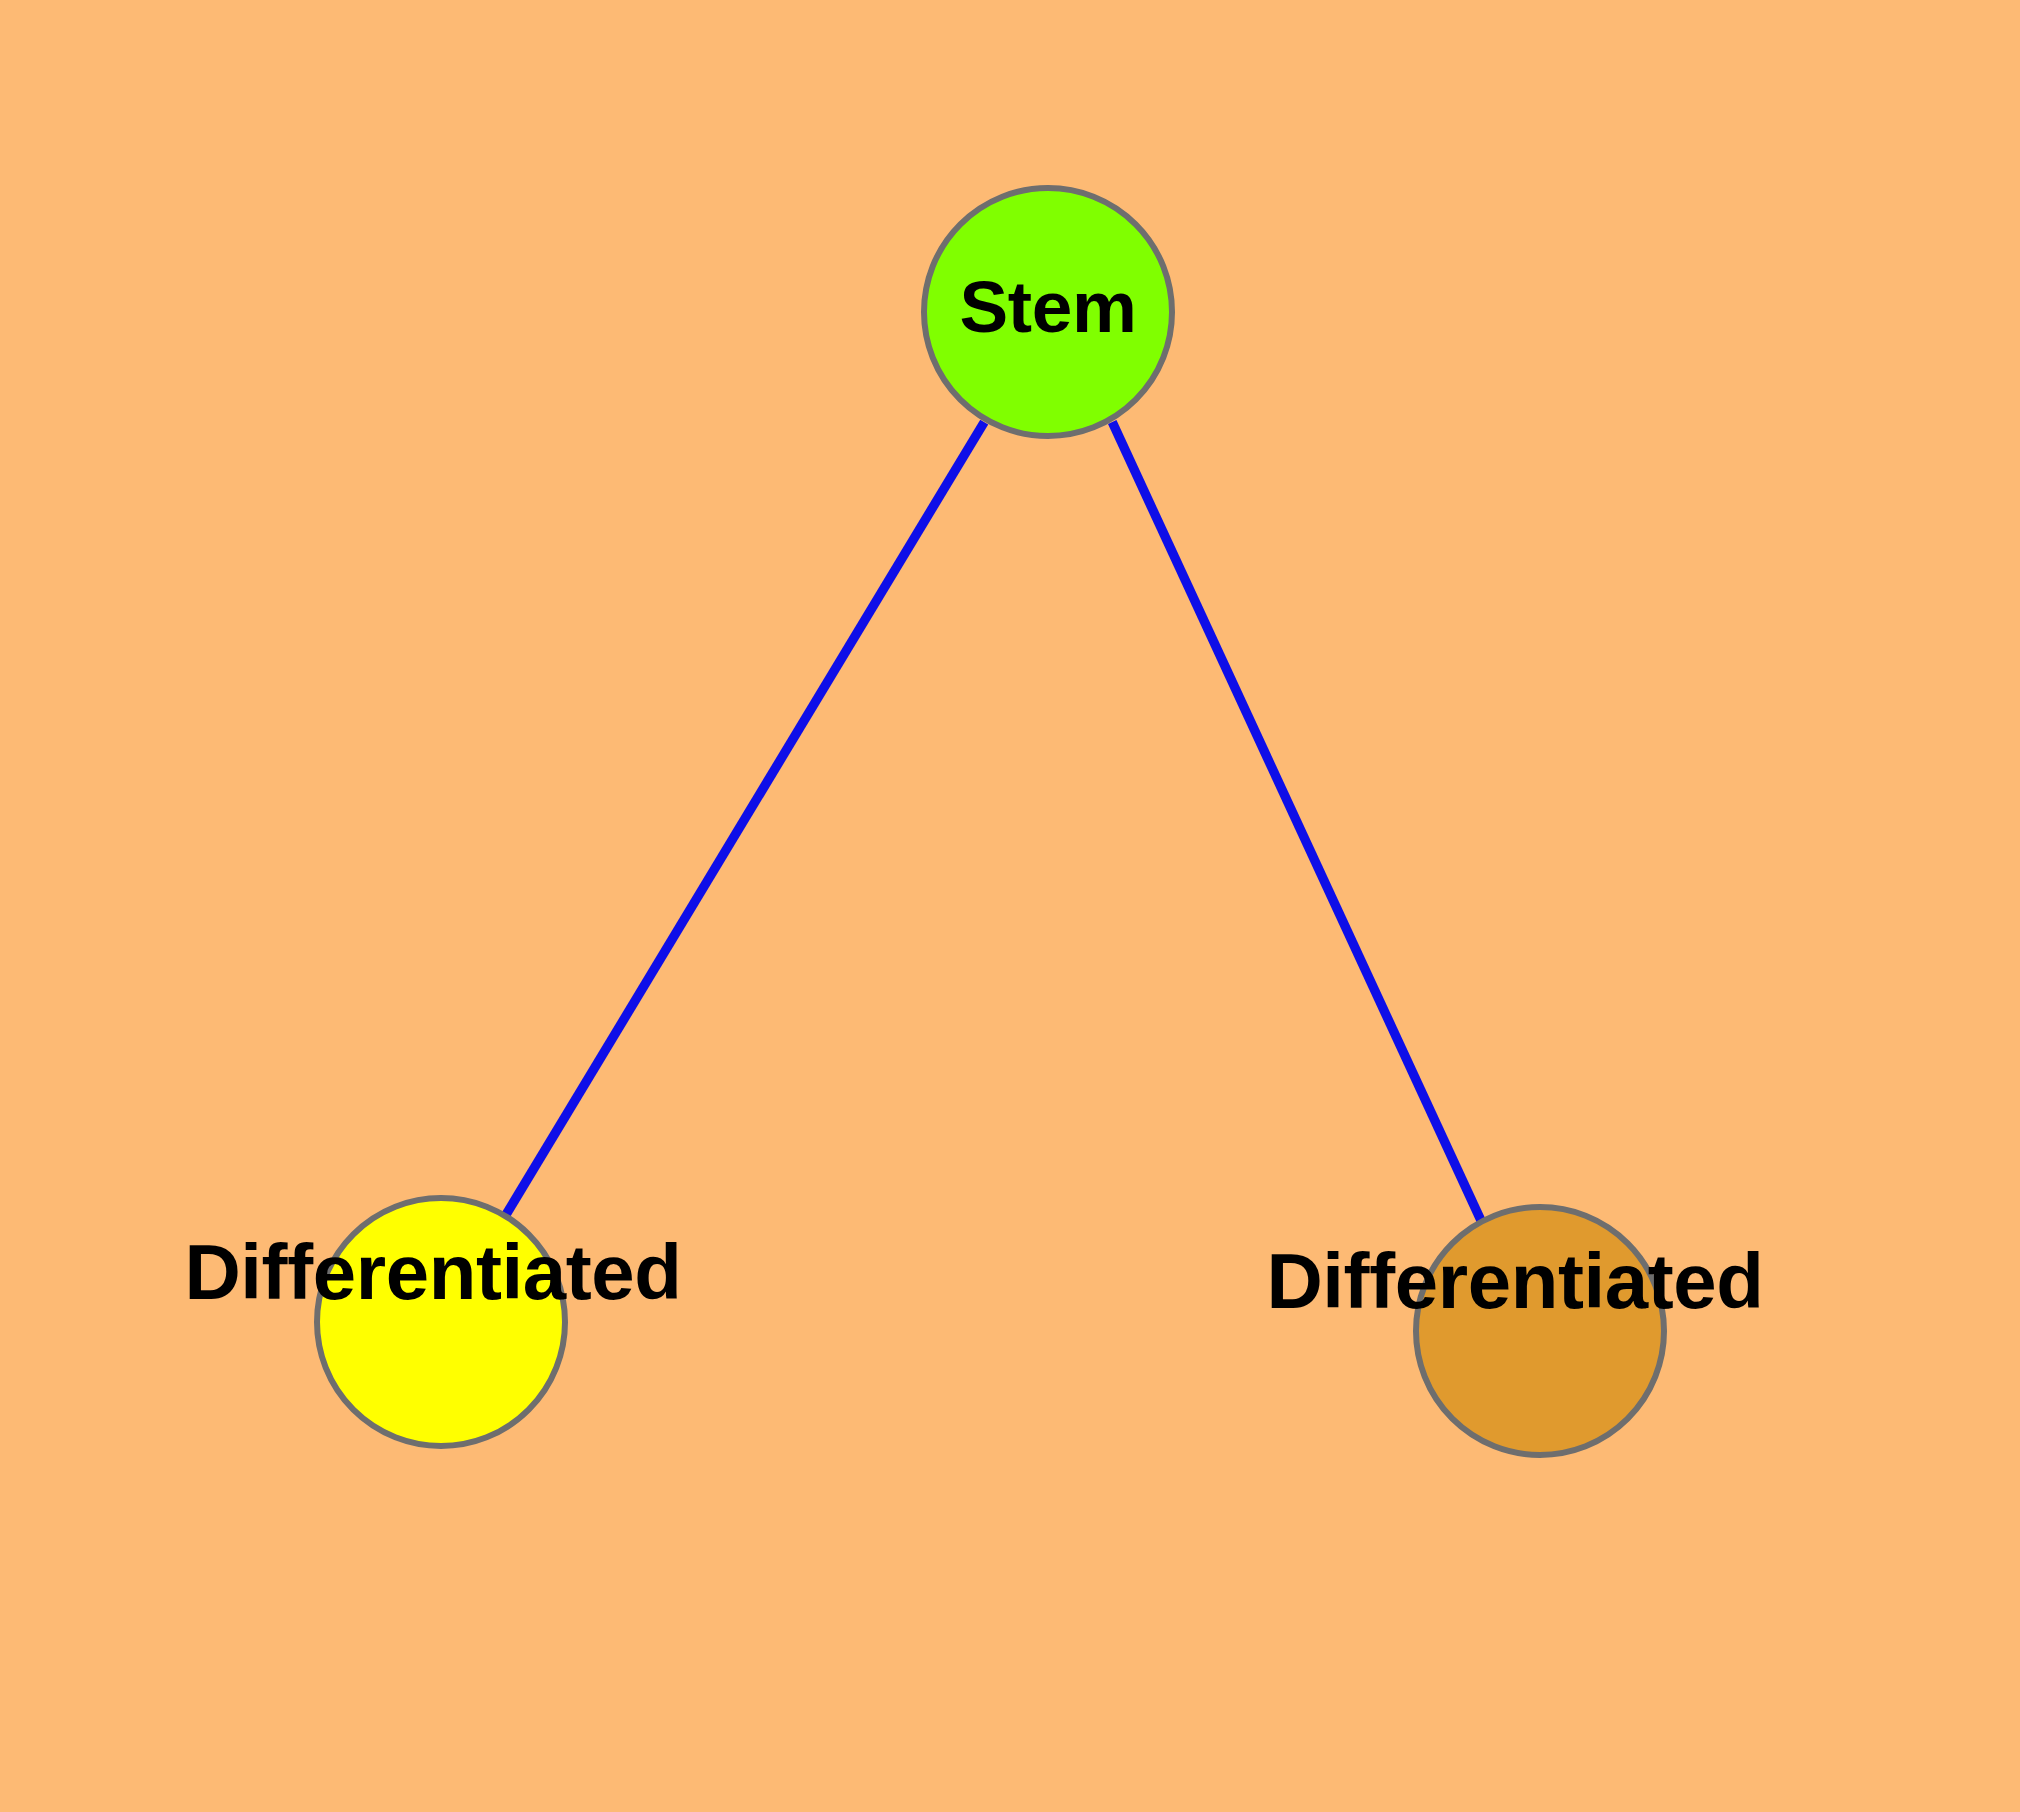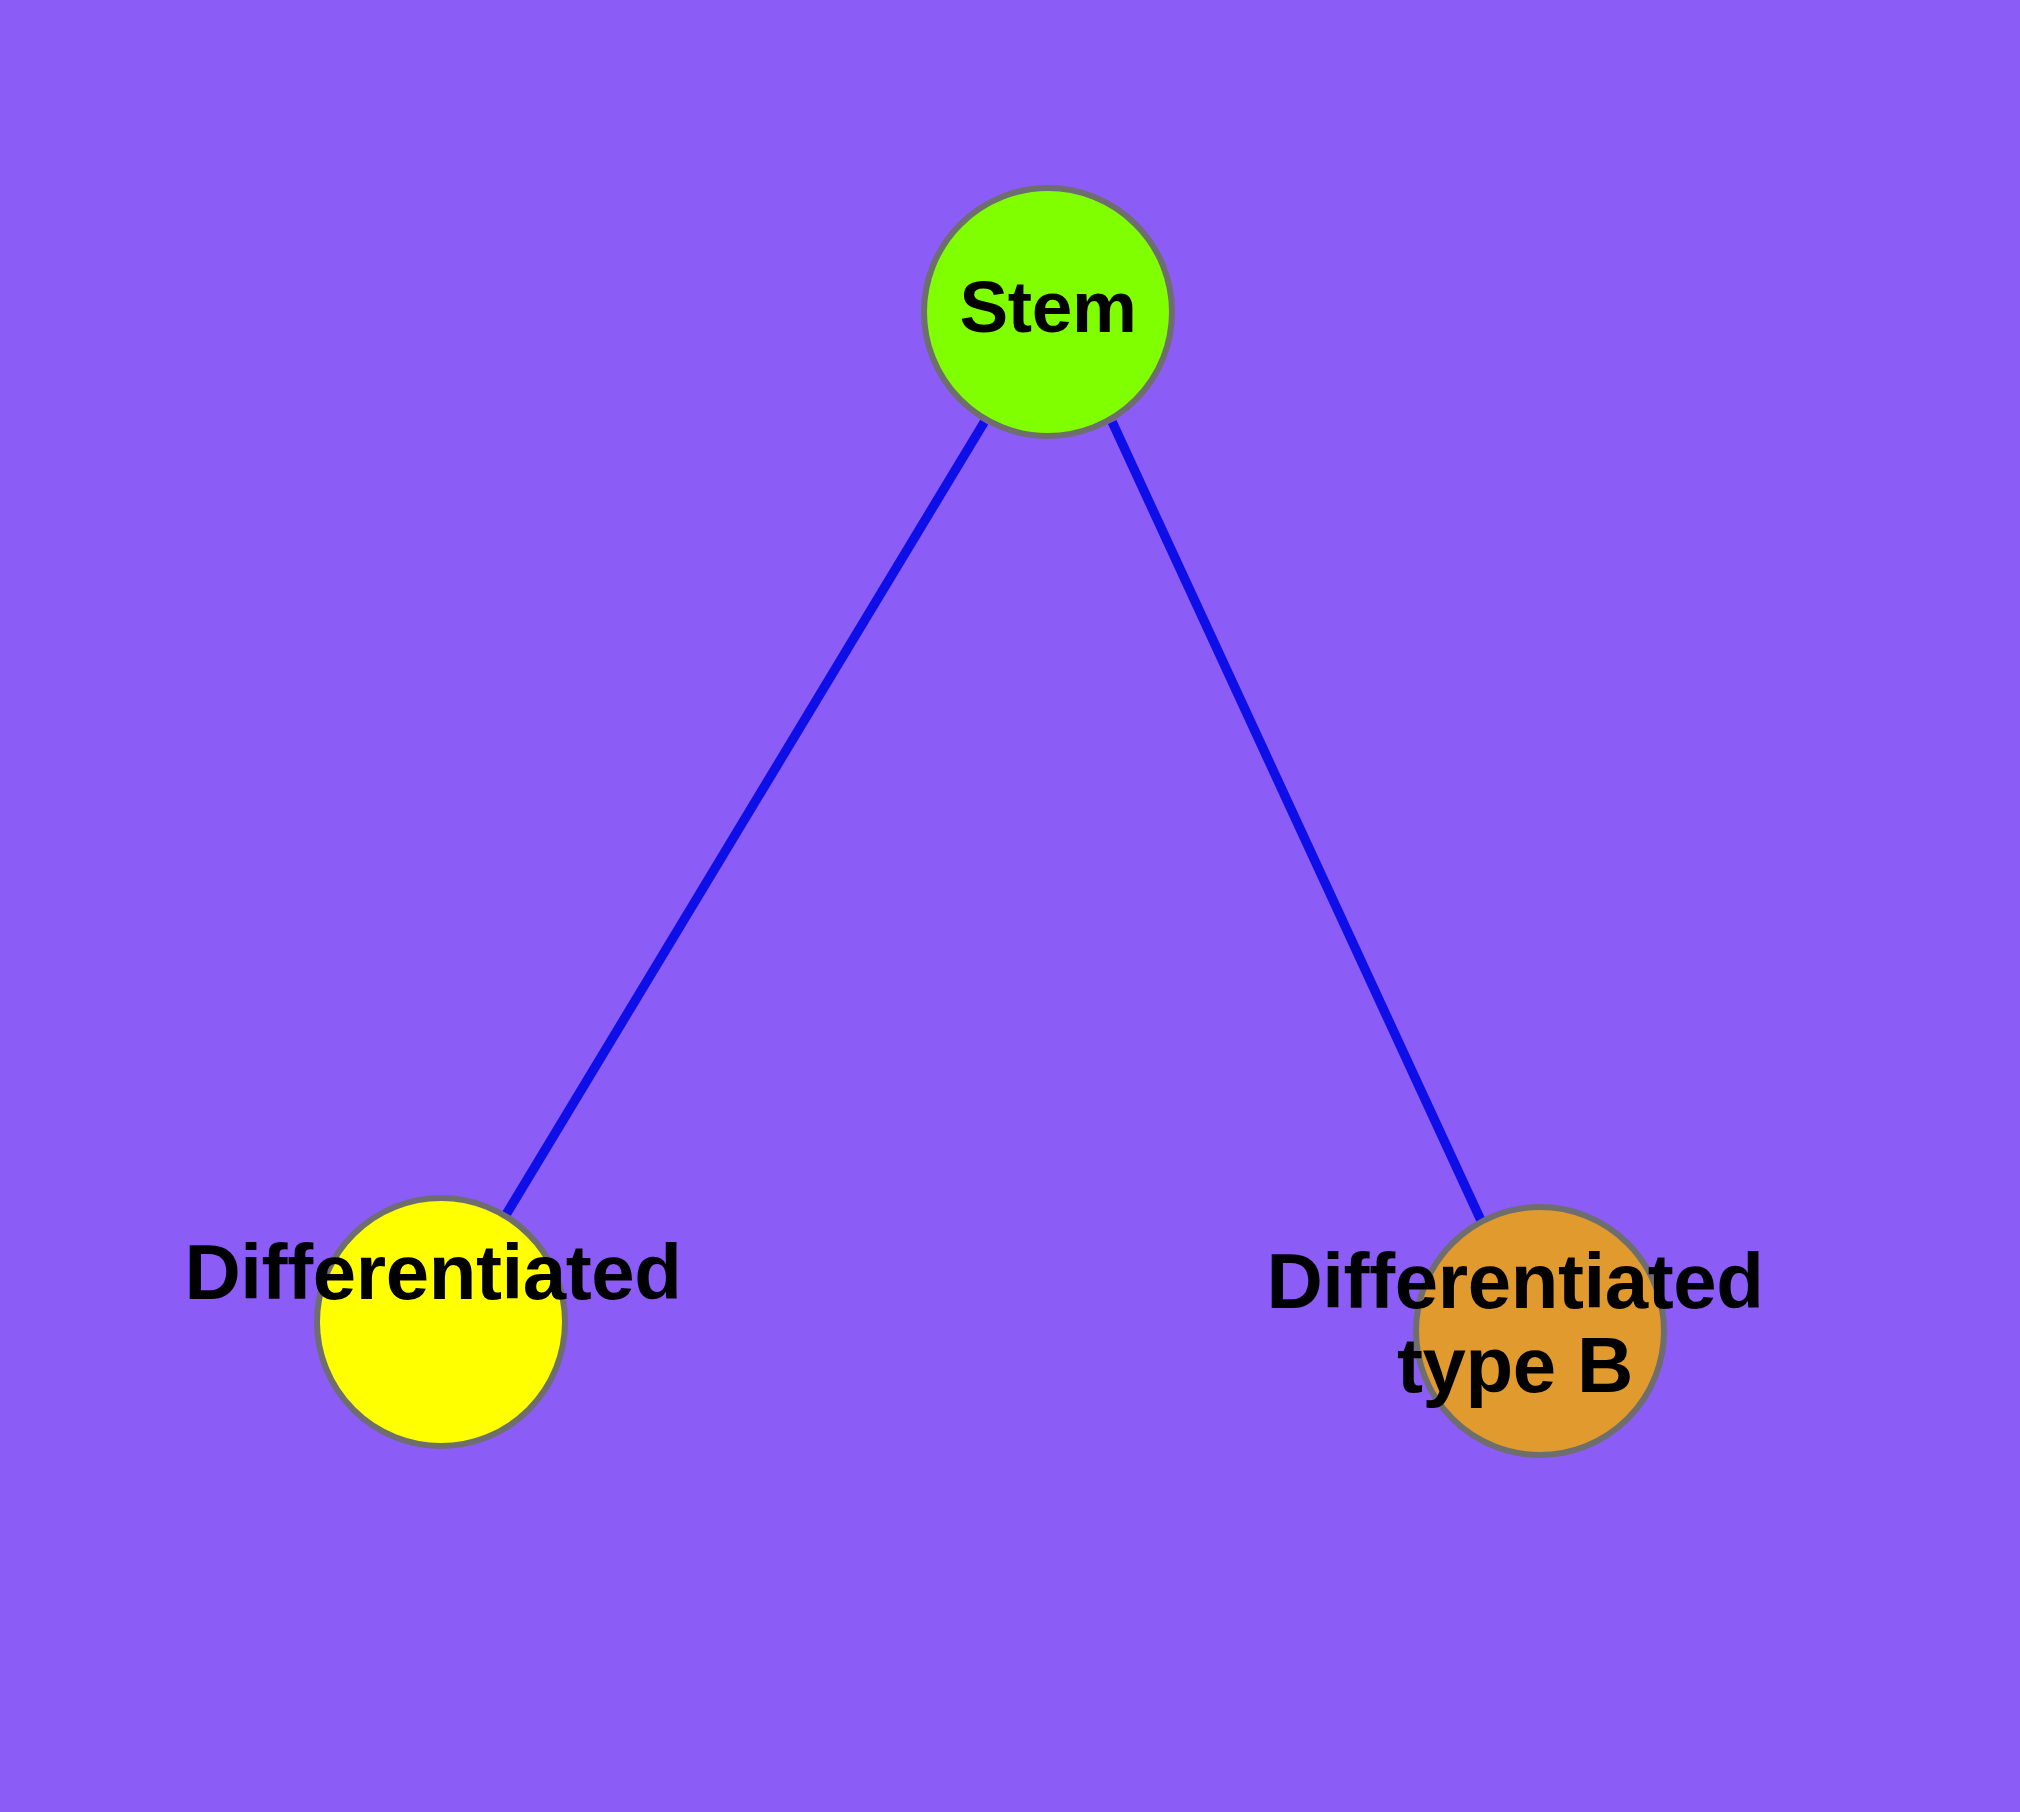--- a/index.html
+++ b/index.html
@@ -46,21 +46,21 @@
     letter-spacing: -0.4px;
     pointer-events: none;
   }
   .node-label .label-line {
     display: block;
   }
 </style>
 </head>
 <body>
 
-<div id="canvas" style="background: #8b5cf6;">
+<div id="canvas" style="background: #fdba74;">
 
   <svg id="graph-svg" viewBox="0 0 2384 2138" preserveAspectRatio="none" aria-hidden="true">
     <line x1="1161" y1="498" x2="594" y2="1438" stroke="#0e0ee8" stroke-width="11" stroke-linecap="butt"></line>
     <line x1="1312" y1="498" x2="1747" y2="1440" stroke="#0e0ee8" stroke-width="11" stroke-linecap="butt"></line>
   </svg>
 
   <div class="node-group" style="left:1048px; top:312px;">
     <div class="node-circle" style="left:-127px; top:-127px; width:254px; height:254px;
                 background:#80ff00; border:6px solid #6e6e6e;"></div>
     <div class="node-label" style="left: -339px; top: -44px; width: 678px; font-size: 73px; color: rgb(0, 0, 0);">
@@ -74,18 +74,17 @@
     <div class="node-label" style="left: -432px; top: -92px; width: 848px; font-size: 78px; color: rgb(0, 0, 0);">
       <span class="label-line">Differentiated</span>
     </div>
   </div>
 
   <div class="node-group" style="left:1540px; top:1331px;">
     <div class="node-circle" style="left:-127px; top:-127px; width:254px; height:254px;
                 background:#e09a2e; border:6px solid #6e6e6e;"></div>
     <div class="node-label" style="left: -449px; top: -92px; width: 848px; font-size: 78px; color: rgb(0, 0, 0);">
       <span class="label-line">Differentiated</span>
-      <span class="label-line">type B</span>
     </div>
   </div>
 
 </div>
 
 
 </body></html>

